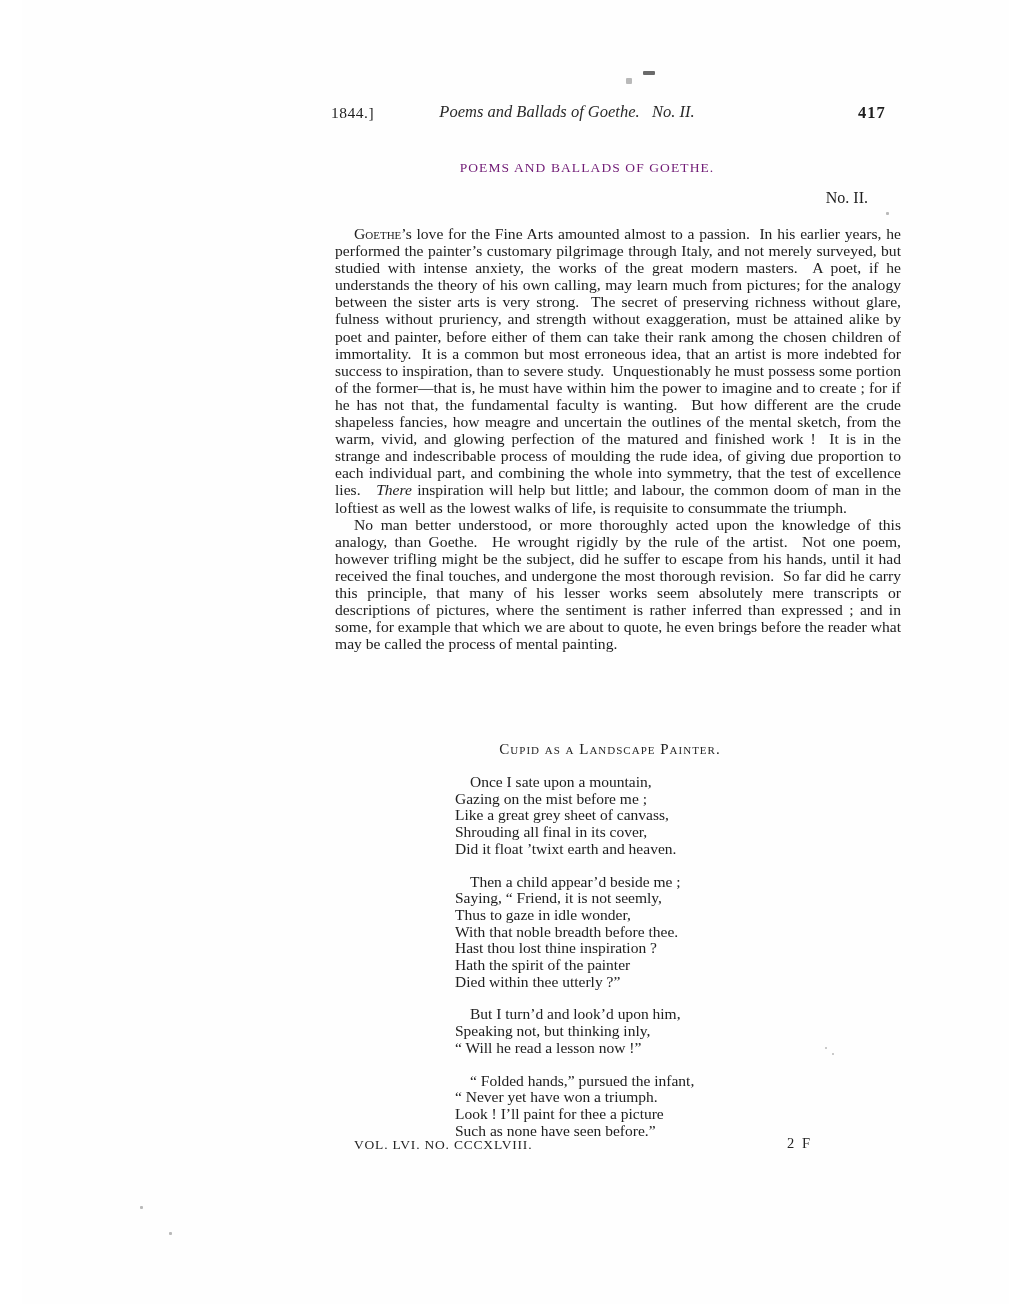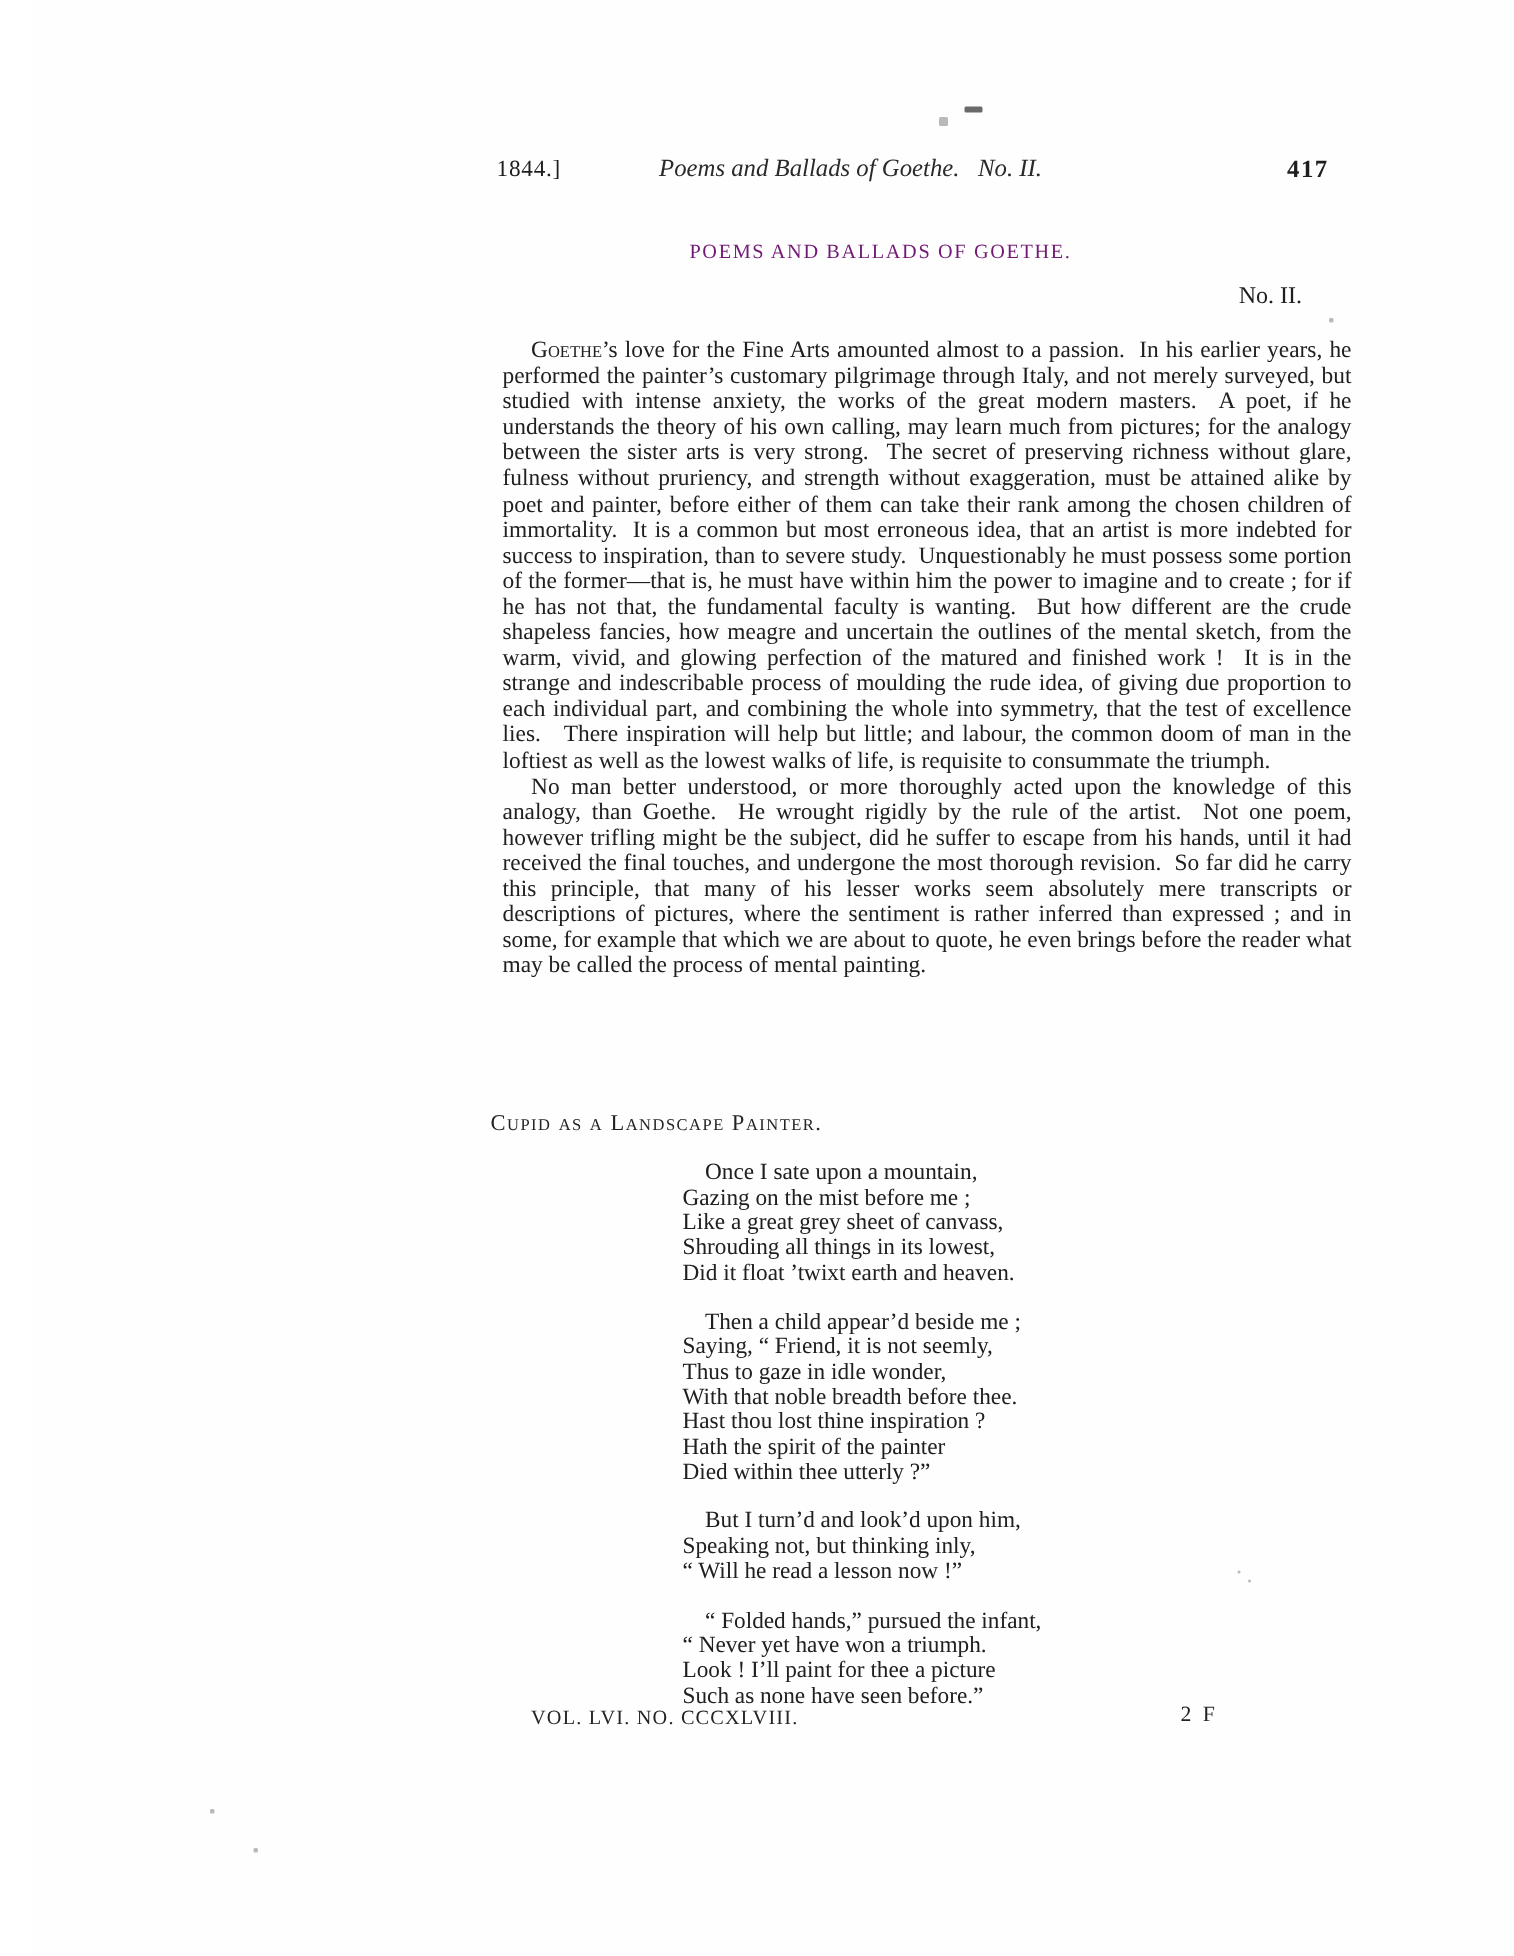--- a/index.html
+++ b/index.html
@@ -71,26 +71,27 @@
   }
   .article-body p {
     margin: 0;
     text-indent: 19px;
     white-space: pre-wrap;
   }
   .article-body .smallcaps,
   .poem-heading {
     font-variant: small-caps;
   }
-  .article-body .italic { }
+  .article-body .italic { font-style: italic; }
   
   .poem-heading {
     position: absolute;
     left: 305px; top: 741px;
     width: 566px;
+    text-align: center;
     font-size: 15px;
     letter-spacing: 1px;
     color: #242424;
   }
   .poem {
     position: absolute;
     left: 433px; top: 774px;
     font-size: 15.5px;
     line-height: 16.7px;
     color: #202020;
@@ -137,21 +138,21 @@
       <p><span class="smallcaps">Goethe</span><span>’s love for the Fine Arts amounted almost to a passion.  In his earlier years, he performed the painter’s customary pilgrimage through Italy, and not merely surveyed, but studied with intense anxiety, the works of the great modern masters.  A poet, if he understands the theory of his own calling, may learn much from pictures; for the analogy between the sister arts is very strong.  The secret of preserving richness without glare, fulness without pruriency, and strength without exaggeration, must be attained alike by poet and painter, before either of them can take their rank among the chosen children of immortality.  It is a common but most erroneous idea, that an artist is more indebted for success to inspiration, than to severe study.  Unquestionably he must possess some portion of the former—that is, he must have within him the power to imagine and to create ; for if he has not that, the fundamental faculty is wanting.  But how different are the crude shapeless fancies, how meagre and uncertain the outlines of the mental sketch, from the warm, vivid, and glowing perfection of the matured and finished work !  It is in the strange and indescribable process of moulding the rude idea, of giving due proportion to each individual part, and combining the whole into symmetry, that the test of excellence lies.   </span><span class="italic">There</span><span> inspiration will help but little; and labour, the common doom of man in the loftiest as well as the lowest walks of life, is requisite to consummate the triumph.</span></p>
       <p><span>No man better understood, or more thoroughly acted upon the knowledge of this analogy, than Goethe.  He wrought rigidly by the rule of the artist.  Not one poem, however trifling might be the subject, did he suffer to escape from his hands, until it had received the final touches, and undergone the most thorough revision.  So far did he carry this principle, that many of his lesser works seem absolutely mere transcripts or descriptions of pictures, where the sentiment is rather inferred than expressed ; and in some, for example that which we are about to quote, he even brings before the reader what may be called the process of mental painting.</span></p>
     </div>
 
   <div class="poem-heading">Cupid as a Landscape Painter.</div>
   <div class="poem">
       <div class="stanza">
         <div class="pline first">Once I sate upon a mountain,</div>
         <div class="pline">Gazing on the mist before me ;</div>
         <div class="pline">Like a great grey sheet of canvass,</div>
-        <div class="pline">Shrouding all things in its lowest,</div>
+        <div class="pline">Shrouding all final in its cover,</div>
         <div class="pline">Did it float ’twixt earth and heaven.</div>
       </div>
       <div class="stanza">
         <div class="pline first">Then a child appear’d beside me ;</div>
         <div class="pline">Saying, “ Friend, it is not seemly,</div>
         <div class="pline">Thus to gaze in idle wonder,</div>
         <div class="pline">With that noble breadth before thee.</div>
         <div class="pline">Hast thou lost thine inspiration ?</div>
         <div class="pline">Hath the spirit of the painter</div>
         <div class="pline">Died within thee utterly ?”</div>

